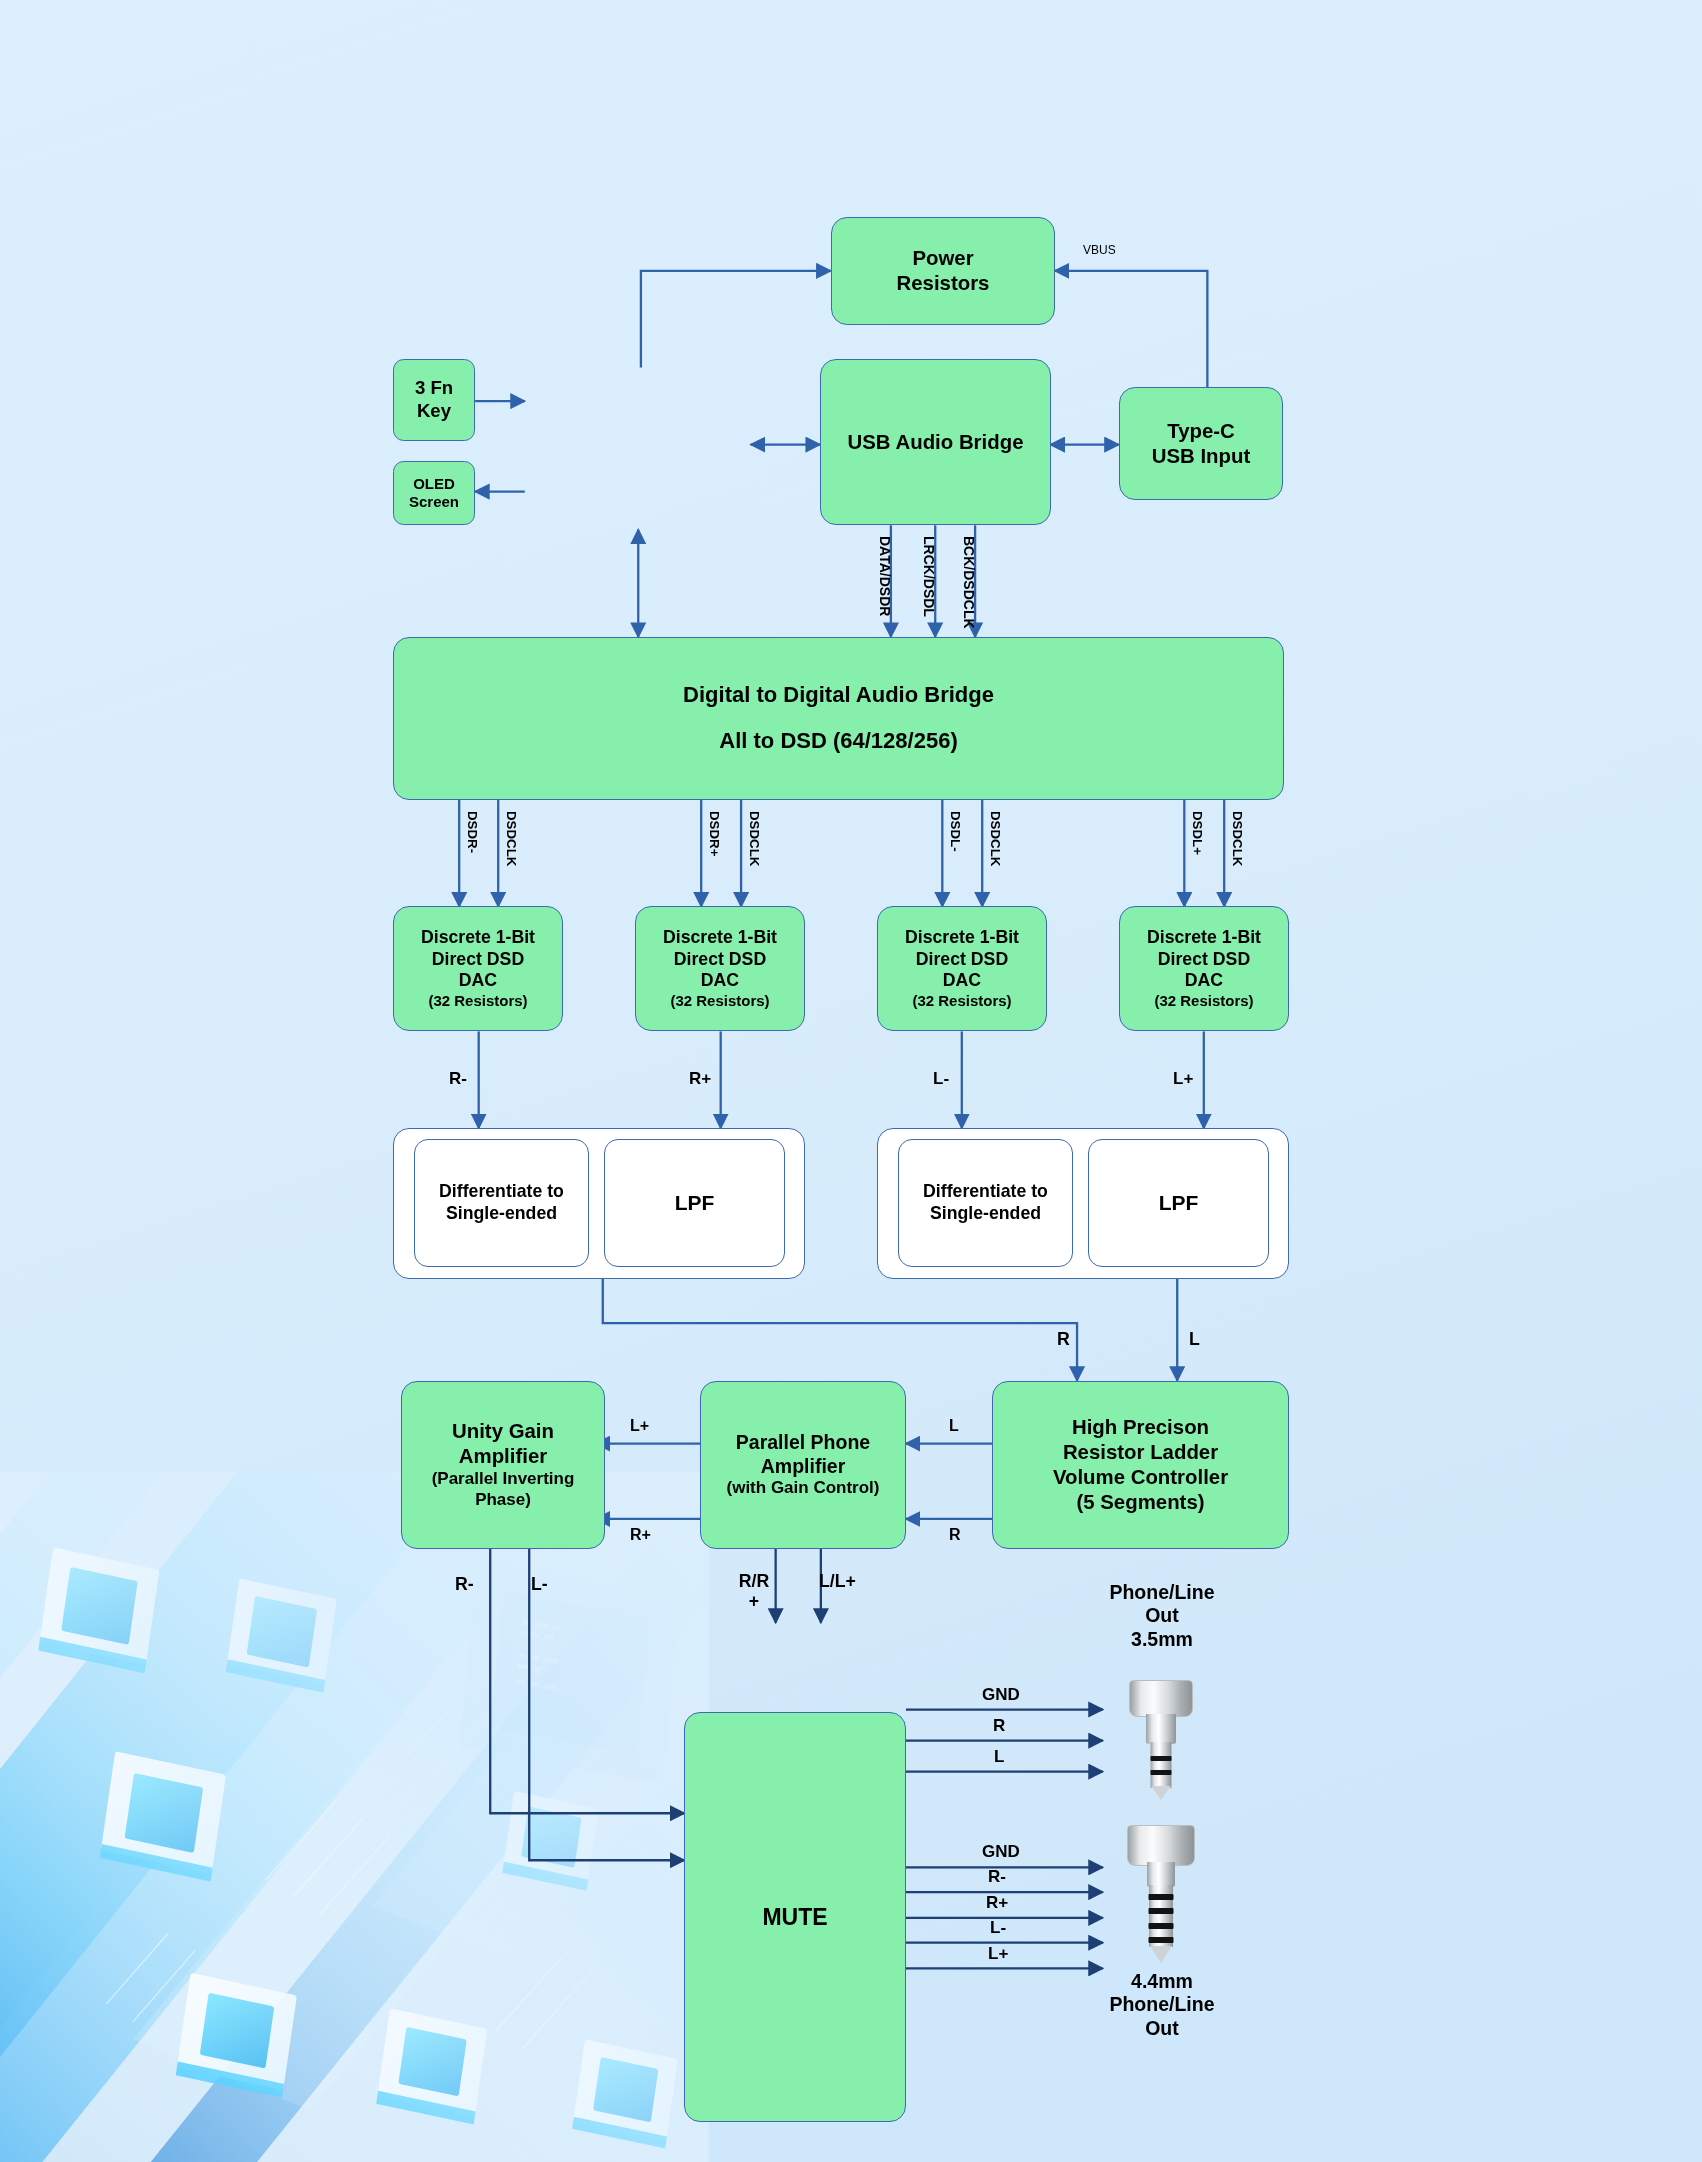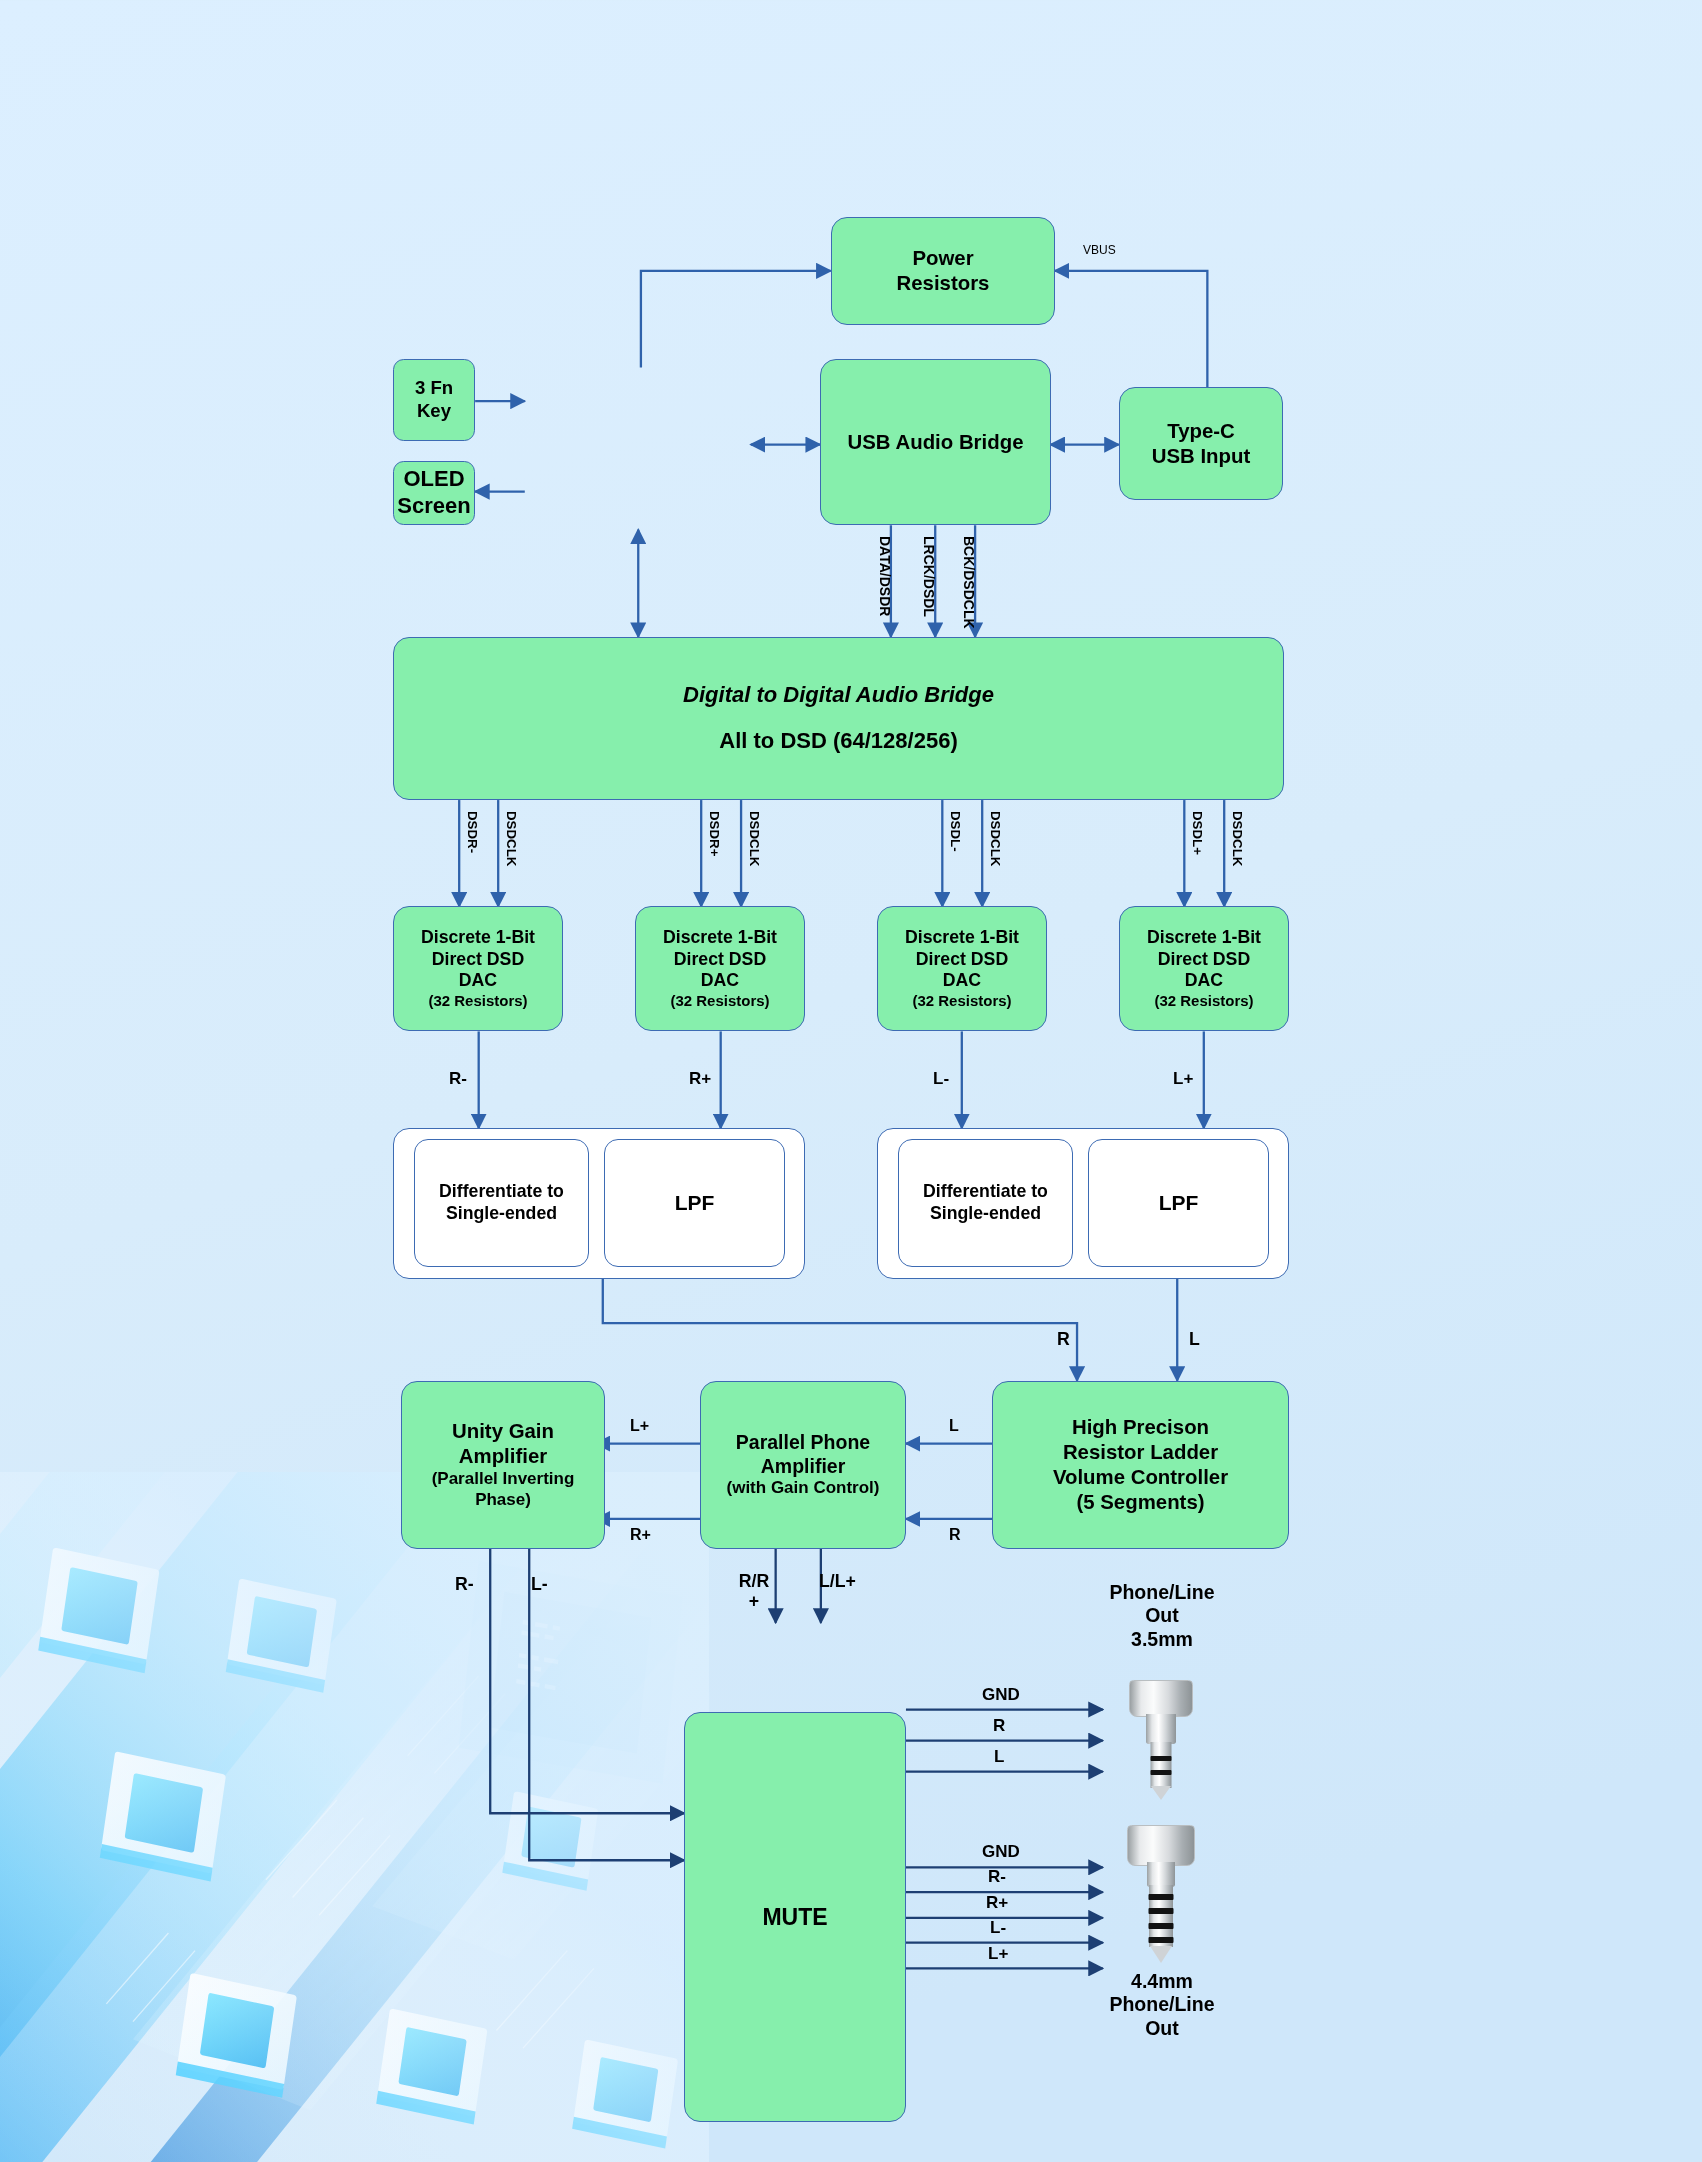--- a/index.html
+++ b/index.html
@@ -317,37 +317,37 @@
   <div class="box" style="left:831px;top:217px;width:224px;height:108px;font-size:20.4px;">
     <span class="ln">Power</span>
     <span class="ln">Resistors</span>
   </div>
 
   <div class="box" style="left:393px;top:359px;width:82px;height:82px;font-size:18.6px;border-radius:10.6px;">
     <span class="ln">3 Fn</span>
     <span class="ln">Key</span>
   </div>
 
-  <div class="box" style="left:393px;top:461px;width:82px;height:64px;font-size:22px;border-radius:10.6px;">
+  <div class="box" style="left:393px;top:461px;width:82px;height:64px;font-size:15px;border-radius:10.6px;">
     <span class="ln">OLED</span>
     <span class="ln">Screen</span>
   </div>
 
 
   <div class="box" style="left:820px;top:359px;width:231px;height:166px;font-size:20.4px;">
     <span class="ln">USB Audio Bridge</span>
   </div>
 
   <div class="box" style="left:1119px;top:387px;width:164px;height:113px;font-size:20.4px;">
     <span class="ln">Type-C</span>
     <span class="ln">USB Input</span>
   </div>
 
   <div class="box" style="left:393px;top:637px;width:891px;height:163px;font-size:22px;">
-    <span class="ln" style="margin-bottom:19px;font-style:italic;">Digital to Digital Audio Bridge</span>
+    <span class="ln" style="margin-bottom:19px;">Digital to Digital Audio Bridge</span>
     <span class="ln">All to DSD (64/128/256)</span>
   </div>
 
   <div class="box" style="left:393px;top:906px;width:170px;height:125px;font-size:17.7px;">
     <span class="ln">Discrete 1-Bit</span>
     <span class="ln">Direct DSD</span>
     <span class="ln">DAC</span>
     <span class="ln sm" style="font-size:15px;">(32 Resistors)</span>
   </div>
 

